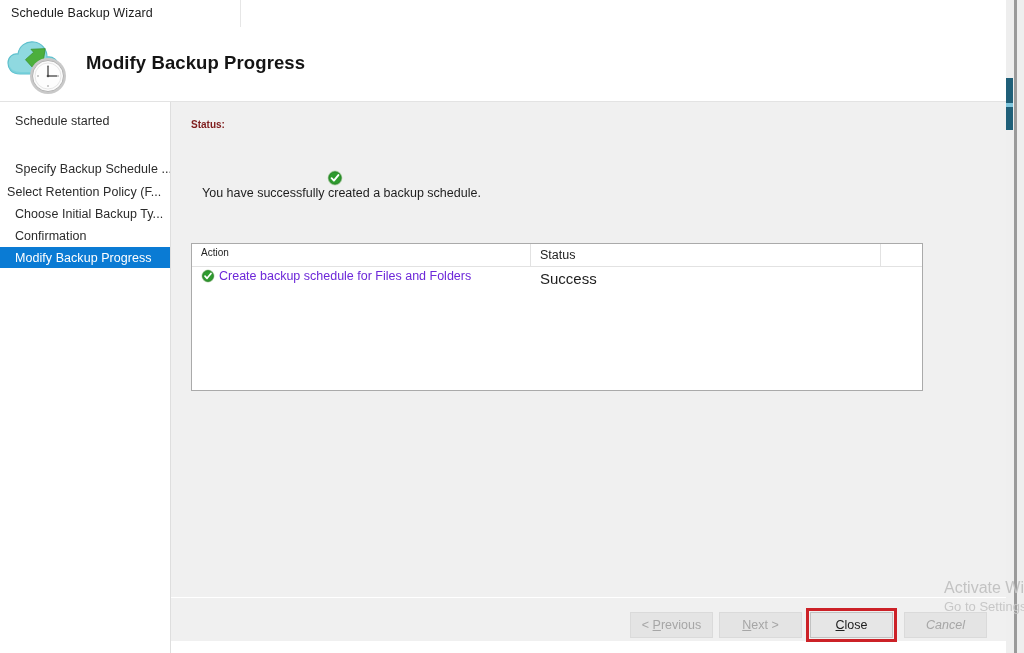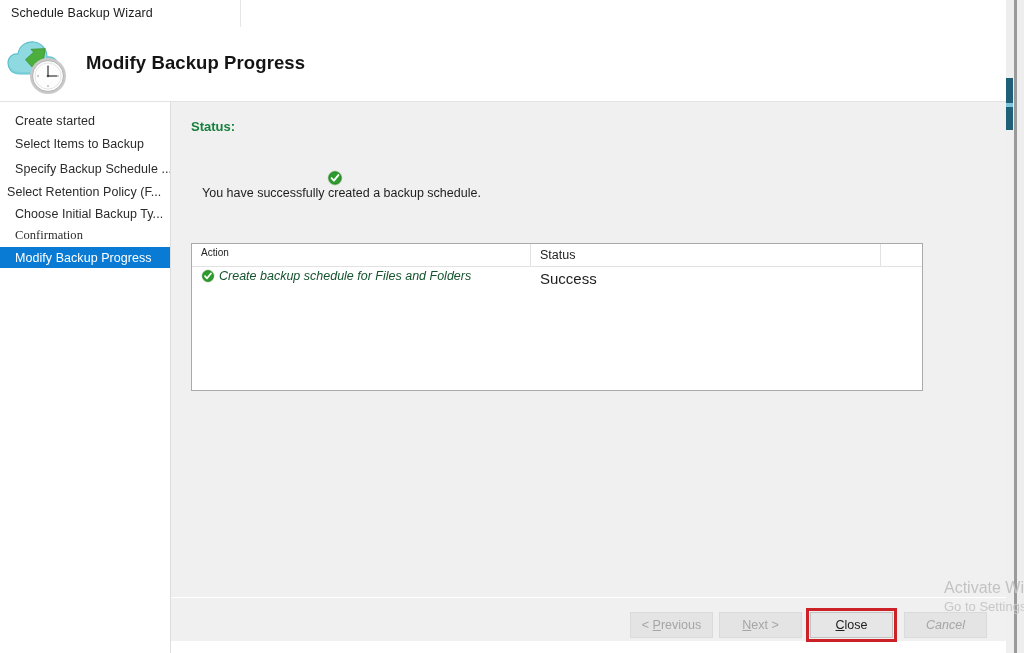--- a/index.html
+++ b/index.html
@@ -145,23 +145,23 @@
   #content-panel {
     position: absolute;
     top: 102px; left: 171px;
     width: 835px;
     height: 495px;
     background: #f0f0f0;
   }
   #status-label {
     position: absolute;
     top: 17px; left: 20px;
-    font-size: 13px;
+    font-size: 10px;
     font-weight: bold;
-    color: #15803d;
+    color: #7f1d1d;
   }
   #success-row {
     position: absolute;
     top: 68px; left: 18px;
     display: flex;
     align-items: center;
     flex-direction: column;
   }
   #success-message {
     font-size: 12.5px;
@@ -211,23 +211,22 @@
   .table-row {
     position: relative;
     height: 22px;
   }
   .row-action {
     position: absolute;
     top: 2px; left: 9px;
     display: flex;
     align-items: center;
     font-size: 12.5px;
-    color: #14532d;
-    white-space: nowrap;
-    font-style: italic;
+    color: #6d28d9;
+    white-space: nowrap;
   }
   .row-action-label { margin-left: 4px; }
   .row-status {
     position: absolute;
     top: 3px; left: 348px;
     font-size: 15px;
     color: #1d1d1d;
   }
 
   
@@ -336,35 +335,32 @@
         <line x1="42" y1="44" x2="51" y2="44" stroke="#5c5c5c" stroke-width="1.5"></line>
         <circle cx="42" cy="44" r="1.3" fill="#4a4a4a"></circle>
       </svg>
     </div>
     <div id="header-title">Modify Backup Progress</div>
   </div>
   <div id="header-bottom-rule"></div>
 
   <div id="sidebar">
       <div class="sidebar-item" style="top: 8px;">
-        <span>Create started</span>
-      </div>
-      <div class="sidebar-item" style="top: 31px;">
-        <span>Select Items to Backup</span>
+        <span>Schedule started</span>
       </div>
       <div class="sidebar-item" style="top: 56px;">
         <span>Specify Backup Schedule ...</span>
       </div>
       <div class="sidebar-item" style="top: 79px; padding-left: 7px;">
         <span>Select Retention Policy (F...</span>
       </div>
       <div class="sidebar-item" style="top: 101px;">
         <span>Choose Initial Backup Ty...</span>
       </div>
-      <div class="sidebar-item" style="top: 123px; font-family: Liberation Serif, serif;">
+      <div class="sidebar-item" style="top: 123px;">
         <span>Confirmation</span>
       </div>
       <div class="sidebar-item selected" style="top: 145px;">
         <span>Modify Backup Progress</span>
       </div>
     </div>
   <div id="sidebar-divider"></div>
 
   <div id="content-panel">
 

